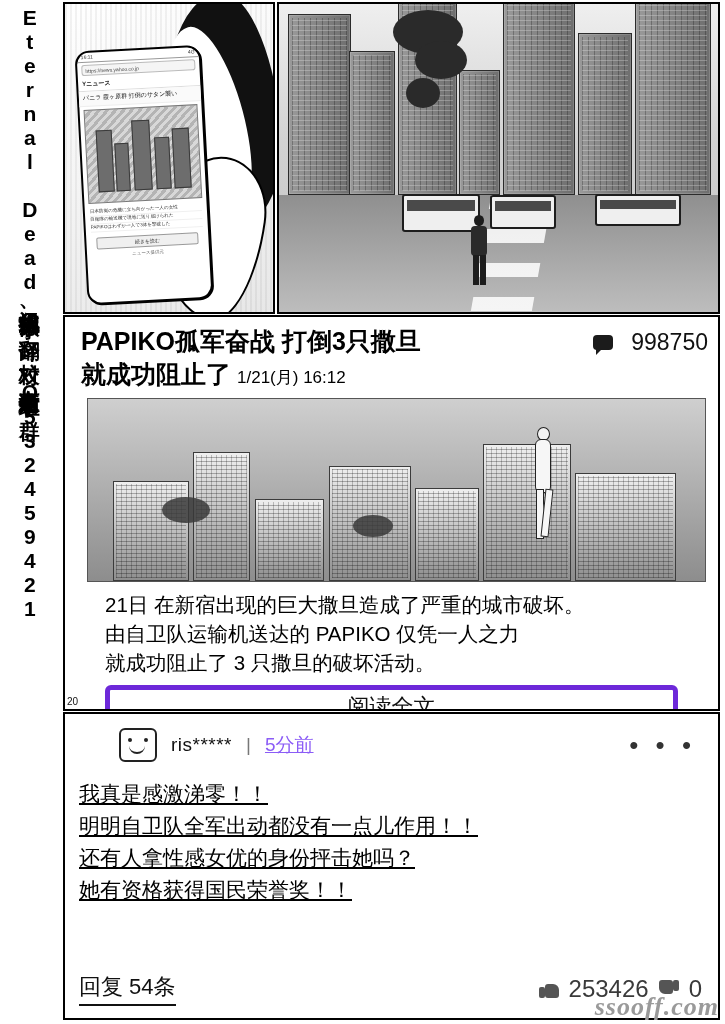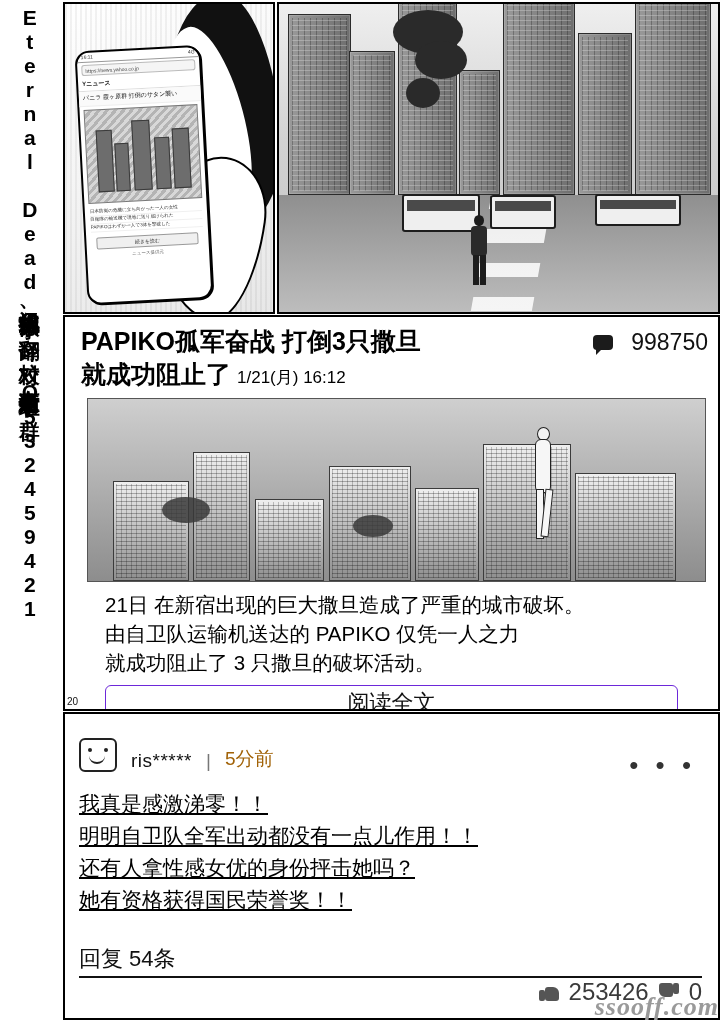--- a/index.html
+++ b/index.html
@@ -380,21 +380,21 @@
   }
 
   .article-body {
     padding: 8px 12px 0 40px;
     font-size: 20.5px;
     line-height: 1.42;
     color: #000;
   }
   .read-more {
     margin: 8px 40px 0 40px;
-    border: 1px solid #6d28d9;
+    border: 5px solid #6d28d9;
     border-radius: 6px 6px 0 0;
     height: 34px;
     font-size: 22px;
     display: flex;
     align-items: center;
     justify-content: center;
     color: #111;
     background: #fff;
   }
   .page-number {
@@ -411,22 +411,23 @@
     left: 5px;
     top: 712px;
     right: 5px;
     bottom: 4px;
     border: 2px solid #000;
     background: #fff;
     overflow: hidden;
   }
   .comment-head {
     display: flex;
-    align-items: flex-end;
-    padding: 24px 16px 4px 14px;
+    align-items: center;
+    padding: 14px 16px 4px 14px;
+    margin-left: 40px;
   }
   .avatar {
     width: 34px;
     height: 30px;
     border: 2px solid #222;
     border-radius: 6px;
     position: relative;
     margin-right: 14px;
     background: #fff;
   }
@@ -454,21 +455,22 @@
     color: #111;
     letter-spacing: .5px;
   }
   .comment-sep {
     margin: 0 14px;
     color: #777;
     font-size: 19px;
   }
   .comment-time {
     font-size: 19px;
-    color: #a16207;
+    color: #8b5cf6;
+    text-decoration: underline;
   }
   .dots {
     margin-left: auto;
     letter-spacing: 5px;
     font-size: 26px;
     color: #333;
     line-height: .5;
     padding-right: 6px;
   }
   .comment-body {
@@ -477,21 +479,21 @@
     line-height: 1.52;
     color: #000;
     text-decoration: underline;
   }
   .comment-foot {
     position: absolute;
     left: 14px;
     right: 16px;
     bottom: 12px;
     display: flex;
-    flex-direction: column;
+    align-items: center;
   }
   .reply-link {
     font-size: 22px;
     color: #111;
     border-bottom: 2px solid #111;
     padding-bottom: 2px;
   }
   .reactions {
     margin-left: auto;
     display: flex;

